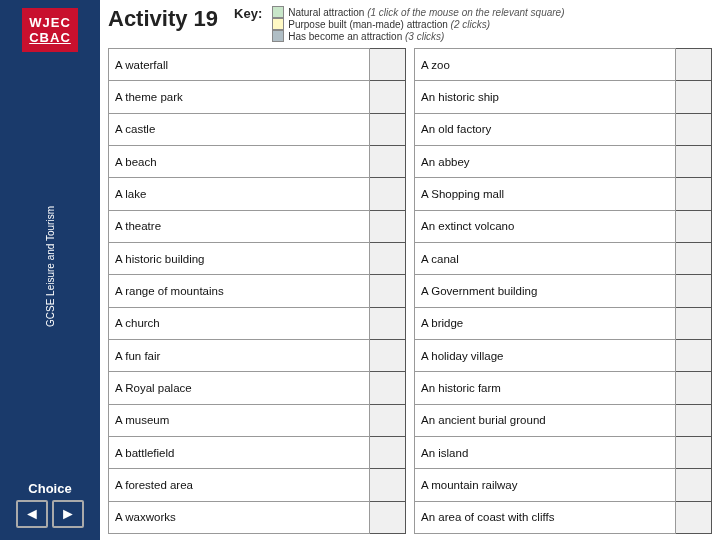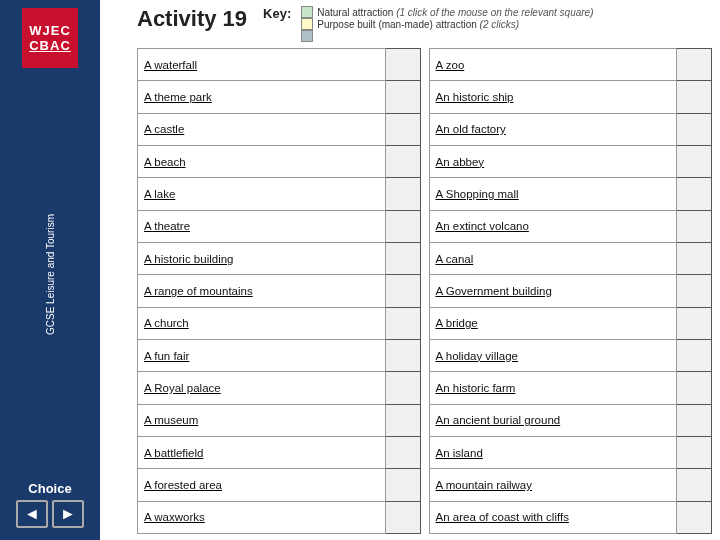--- a/index.html
+++ b/index.html
@@ -32,21 +32,21 @@
 
     .logo-area {
       display: flex;
       flex-direction: column;
       align-items: center;
     }
 
     .logo-box {
       background: #c8102e;
       width: 56px;
-      height: 60px;
+      height: 44px;
       display: flex;
       align-items: center;
       justify-content: center;
       flex-direction: column;
     }
 
     .logo-text-wjec {
       color: #fff;
       font-weight: bold;
       font-size: 13px;
@@ -106,21 +106,20 @@
       align-items: center;
       justify-content: center;
       border-radius: 2px;
     }
 
     .main-content {
       flex: 1;
       display: flex;
       flex-direction: column;
       padding: 6px 8px;
-      margin-left: 29px;
     }
 
     .top-bar {
       display: flex;
       flex-direction: row;
       align-items: flex-start;
       margin-bottom: 6px;
       gap: 16px;
     }
 
@@ -166,21 +165,20 @@
     .tables-area {
       display: flex;
       flex-direction: row;
       gap: 8px;
       flex: 1;
     }
 
     .attractions-table {
       flex: 1;
       border-collapse: collapse;
-      text-decoration: underline;
     }
 
     .attractions-table td {
       border: 1px solid #999;
       padding: 3px 6px;
       white-space: nowrap;
     }
 
     .attractions-table td:first-child {
       width: 200px;
@@ -236,20 +234,21 @@
           <div class="key-row">
             <div class="key-square natural"></div>
             <span class="key-text">Natural attraction <em>(1 click of the mouse on the relevant square)</em></span>
           </div>
           <div class="key-row">
             <div class="key-square purpose"></div>
             <span class="key-text">Purpose built (man-made) attraction <em>(2 clicks)</em></span>
           </div>
           <div class="key-row">
             <div class="key-square become"></div>
+            <span class="key-text">Has become an attraction <em>(3 clicks)</em></span>
           </div>
         </div>
       </div>
     </div>
 
     <div class="tables-area">
 
       <table class="attractions-table">
         <tbody id="left-tbody">
             <tr>

